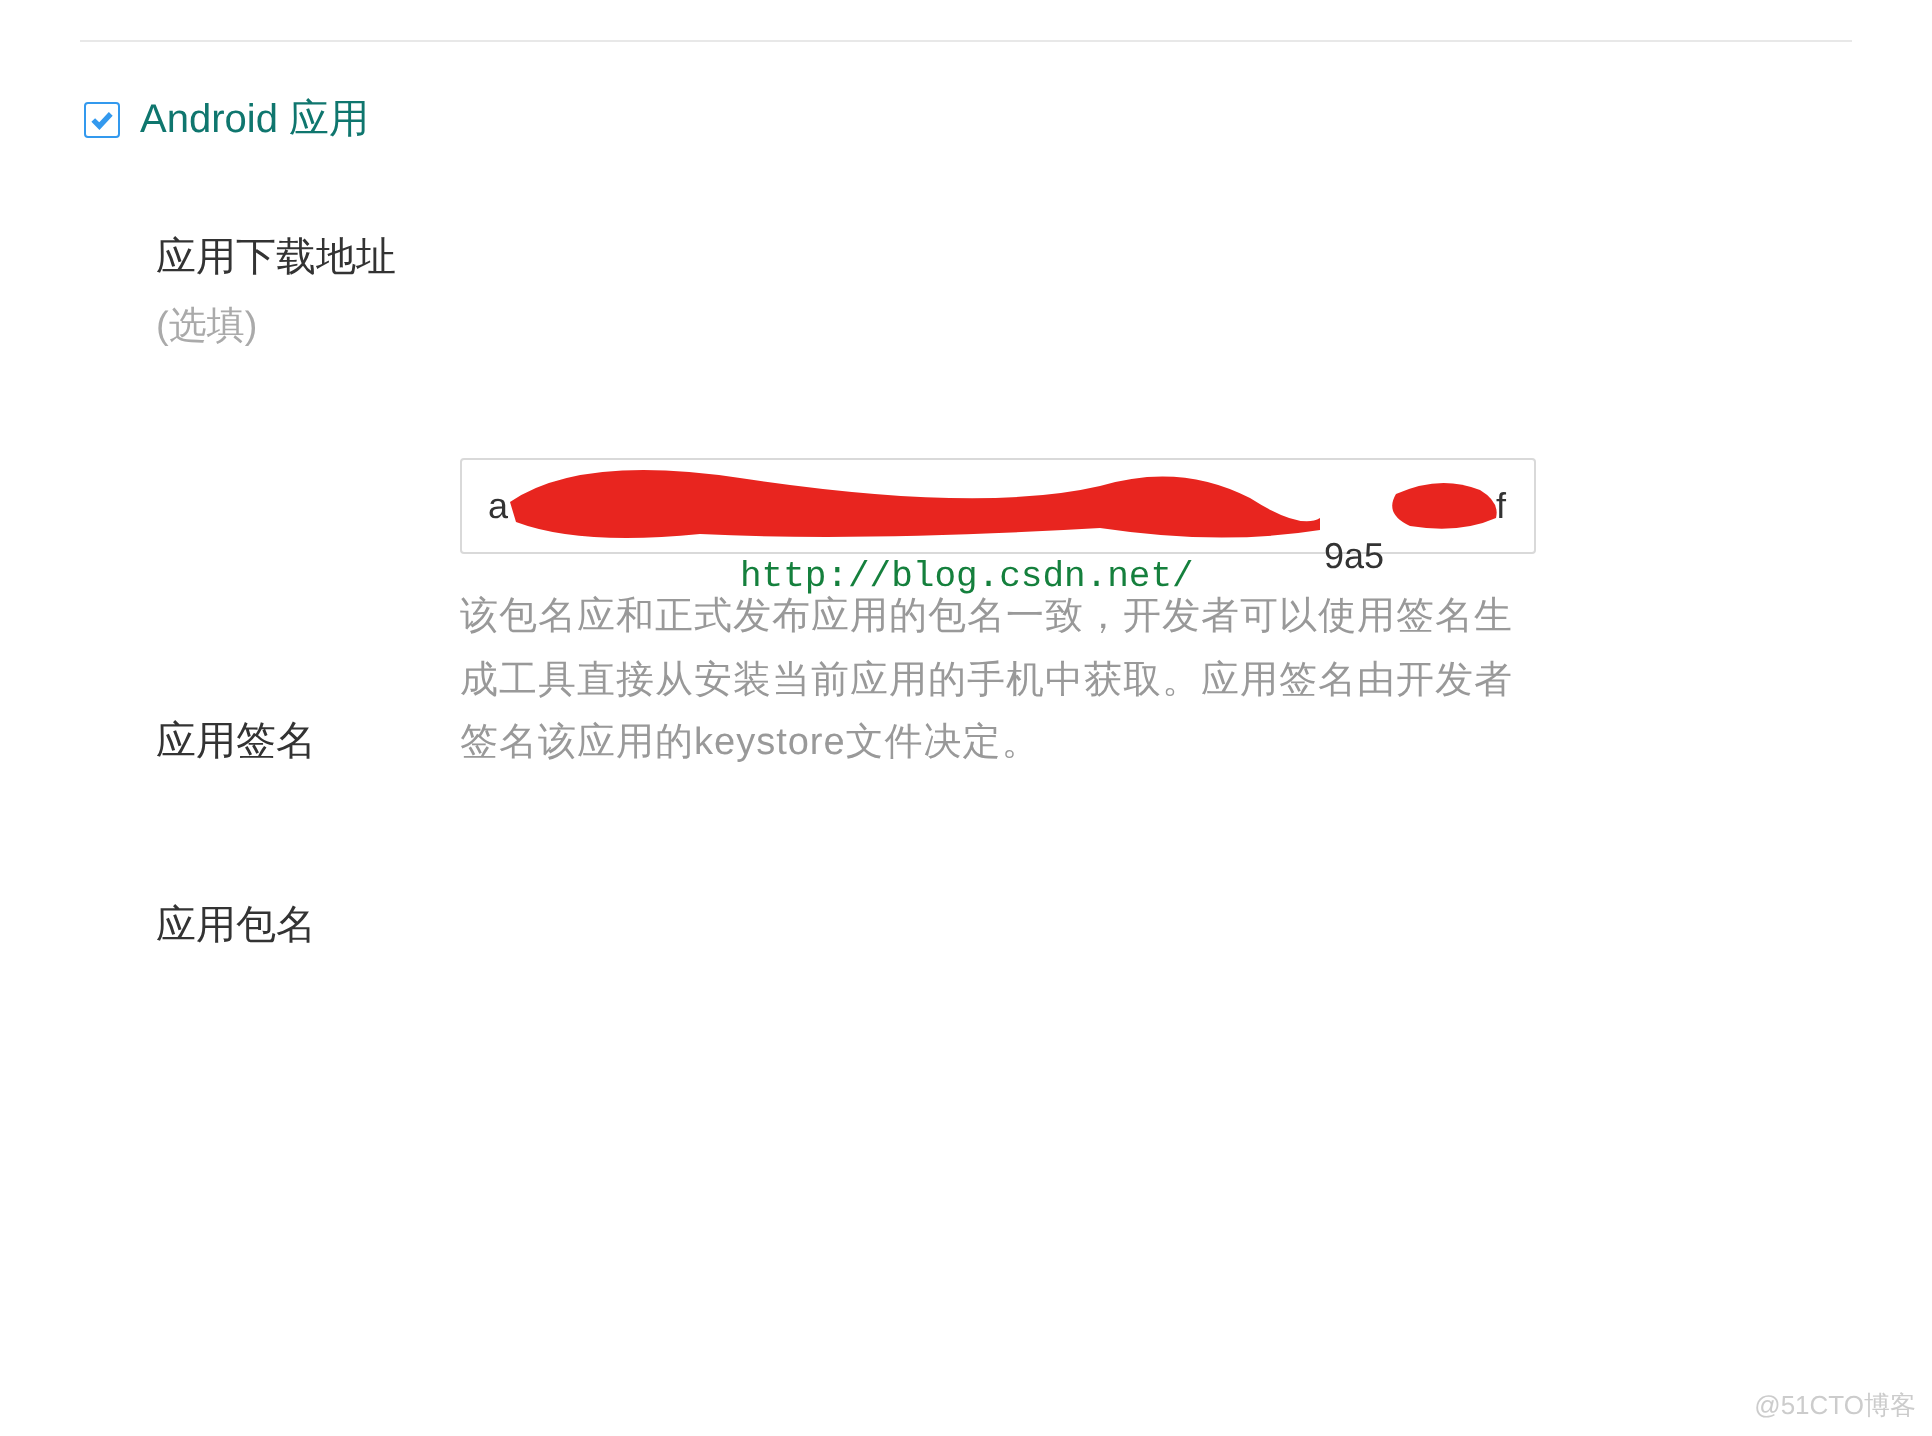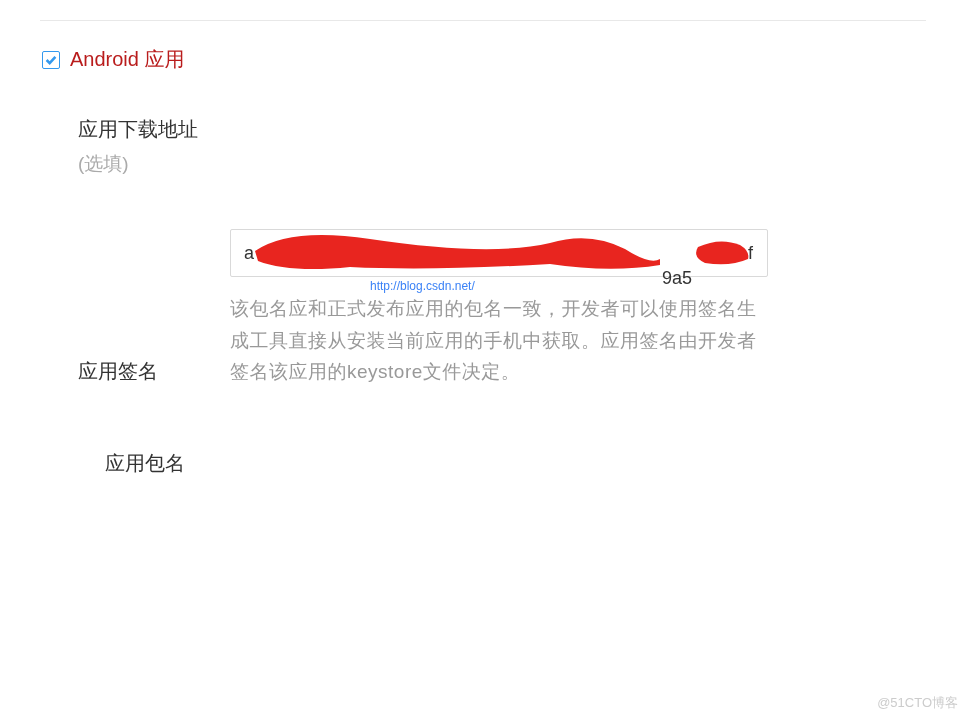--- a/index.html
+++ b/index.html
@@ -38,21 +38,21 @@
     }
     .checkbox svg {
       width: 14px;
       height: 14px;
       stroke: #3399ee;
       stroke-width: 3;
       fill: none;
     }
     .section-title {
       font-size: 20px;
-      color: #b91c1c;
+      color: #0f766e;
     }
     .form-row {
       display: flex;
       margin-bottom: 50px;
       align-items: flex-end;
     }
     .form-label {
       width: 230px;
       padding-left: 78px;
       font-size: 20px;
@@ -97,23 +97,24 @@
     .redaction-svg {
       position: absolute;
       top: 0;
       left: 0;
       pointer-events: none;
     }
     .watermark-url {
       position: absolute;
       top: 50px;
       left: 140px;
-      font-size: 12px;
-      color: #3b82f6;
+      font-size: 18px;
+      color: #15803d;
       pointer-events: none;
+      font-family: Liberation Mono, monospace;
     }
     .input-partial-text {
       position: absolute;
       top: 14px;
       font-size: 18px;
       color: #333;
       pointer-events: none;
     }
     .bottom-watermark {
       position: absolute;
@@ -157,19 +158,19 @@
       <svg class="redaction-svg" width="560" height="55">
         <path d="M 25 22 Q 60 -2 140 10 Q 260 28 320 14 Q 360 2 395 20 Q 420 36 430 30 L 430 36 Q 380 44 320 35 Q 200 42 120 38 Q 60 44 28 32 Z" fill="#e8251f"></path>
         <path d="M 468 18 Q 490 8 510 16 Q 520 22 518 30 Q 500 38 475 34 Q 462 28 468 18 Z" fill="#e8251f"></path>
       </svg>
       <span class="watermark-url">http://blog.csdn.net/</span>
     </div>
     <div class="help-text">该包名应和正式发布应用的包名一致，开发者可以使用签名生成工具直接从安装当前应用的手机中获取。应用签名由开发者签名该应用的keystore文件决定。</div>
   </div>
 </div>
 
-<div class="form-row" style="margin-bottom:7px;padding-left:27px;">
+<div class="form-row" style="margin-bottom:7px;">
   <div class="form-label">
     <span>应用包名</span>
   </div>
 </div>
 
 <div class="bottom-watermark">@51CTO博客</div>
 
 </body></html>

